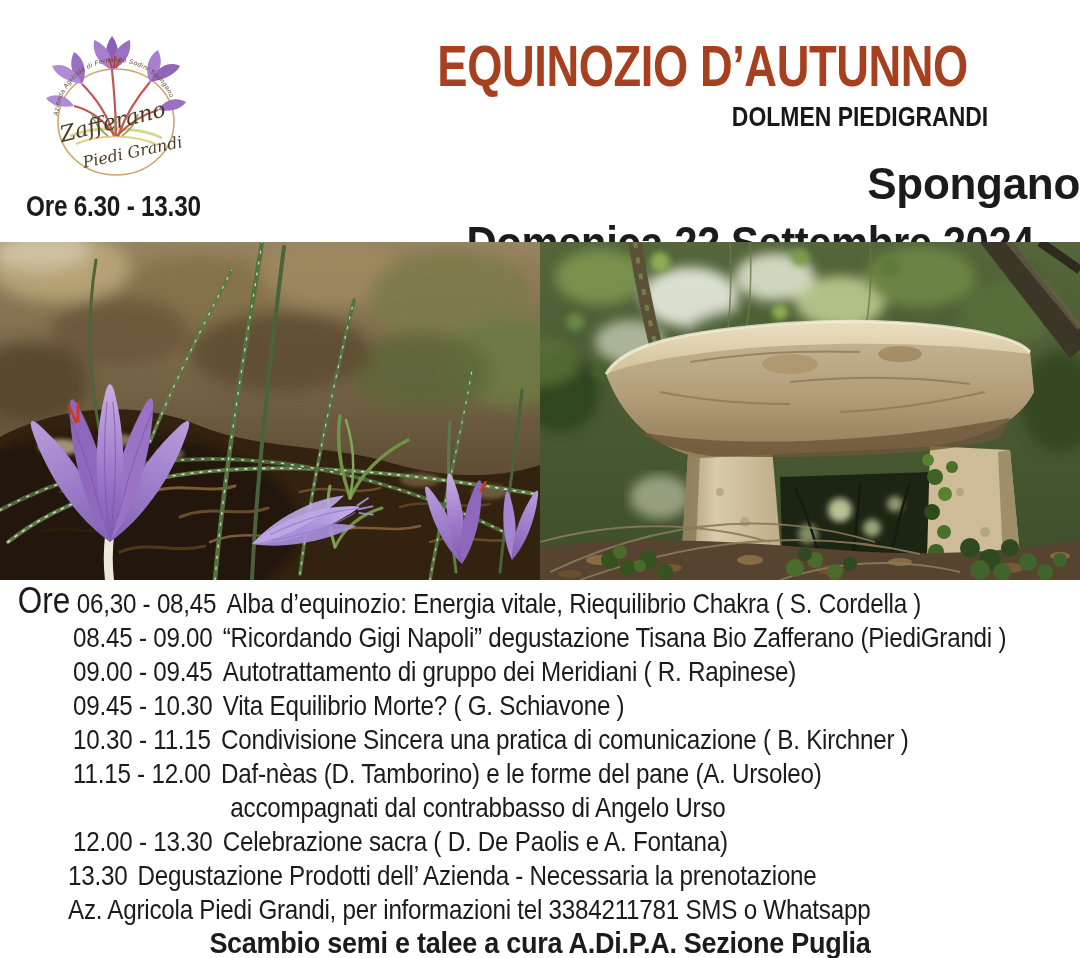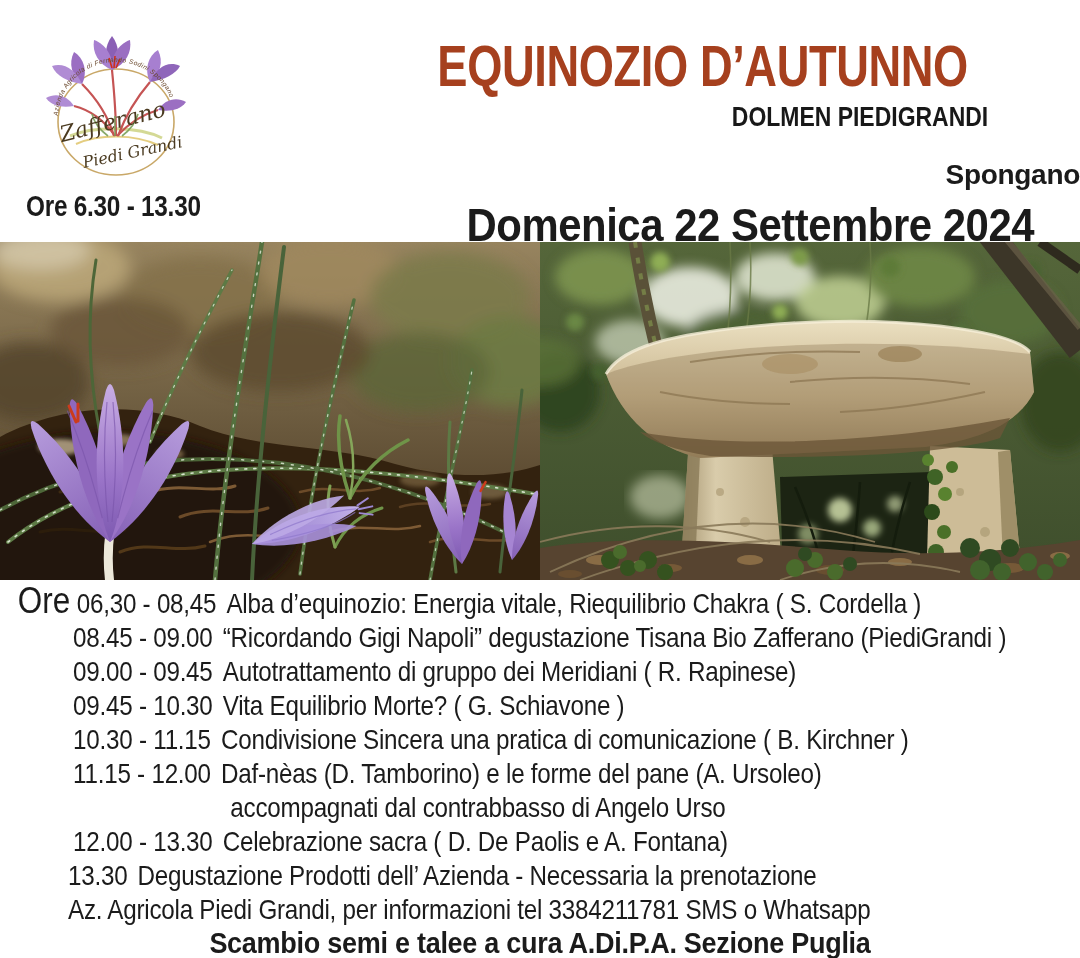--- a/index.html
+++ b/index.html
@@ -15,21 +15,21 @@
   }
   .headblock{position:absolute;left:60px;top:0;width:1020px;text-align:right;}
   .title{
     margin-top:32px;font-size:58px;font-weight:700;color:#a6401e;
     transform:scaleX(0.78);transform-origin:center;white-space:nowrap;letter-spacing:-0.5px;
   }
   .subtitle{
     margin-top:2px;font-size:28px;font-weight:700;color:#181818;
     transform:scaleX(0.82);transform-origin:center;white-space:nowrap;
   }
-  .location{margin-top:26px;font-size:28px;font-weight:700;letter-spacing:-0.3px;}
+  .location{margin-top:26px;font-size:44px;font-weight:700;letter-spacing:-0.3px;}
   .date{
     margin-top:7px;font-size:46px;font-weight:700;
     transform:scaleX(0.91);transform-origin:center;white-space:nowrap;letter-spacing:-0.5px;
   }
   
   .photos{position:absolute;left:0;top:242px;width:1080px;height:338px;display:flex;}
   .photos svg{display:block;width:540px;height:338px;}
   
   .schedule{position:absolute;left:0;top:584px;width:1080px;font-size:28.5px;line-height:34px;}
   .sline{

